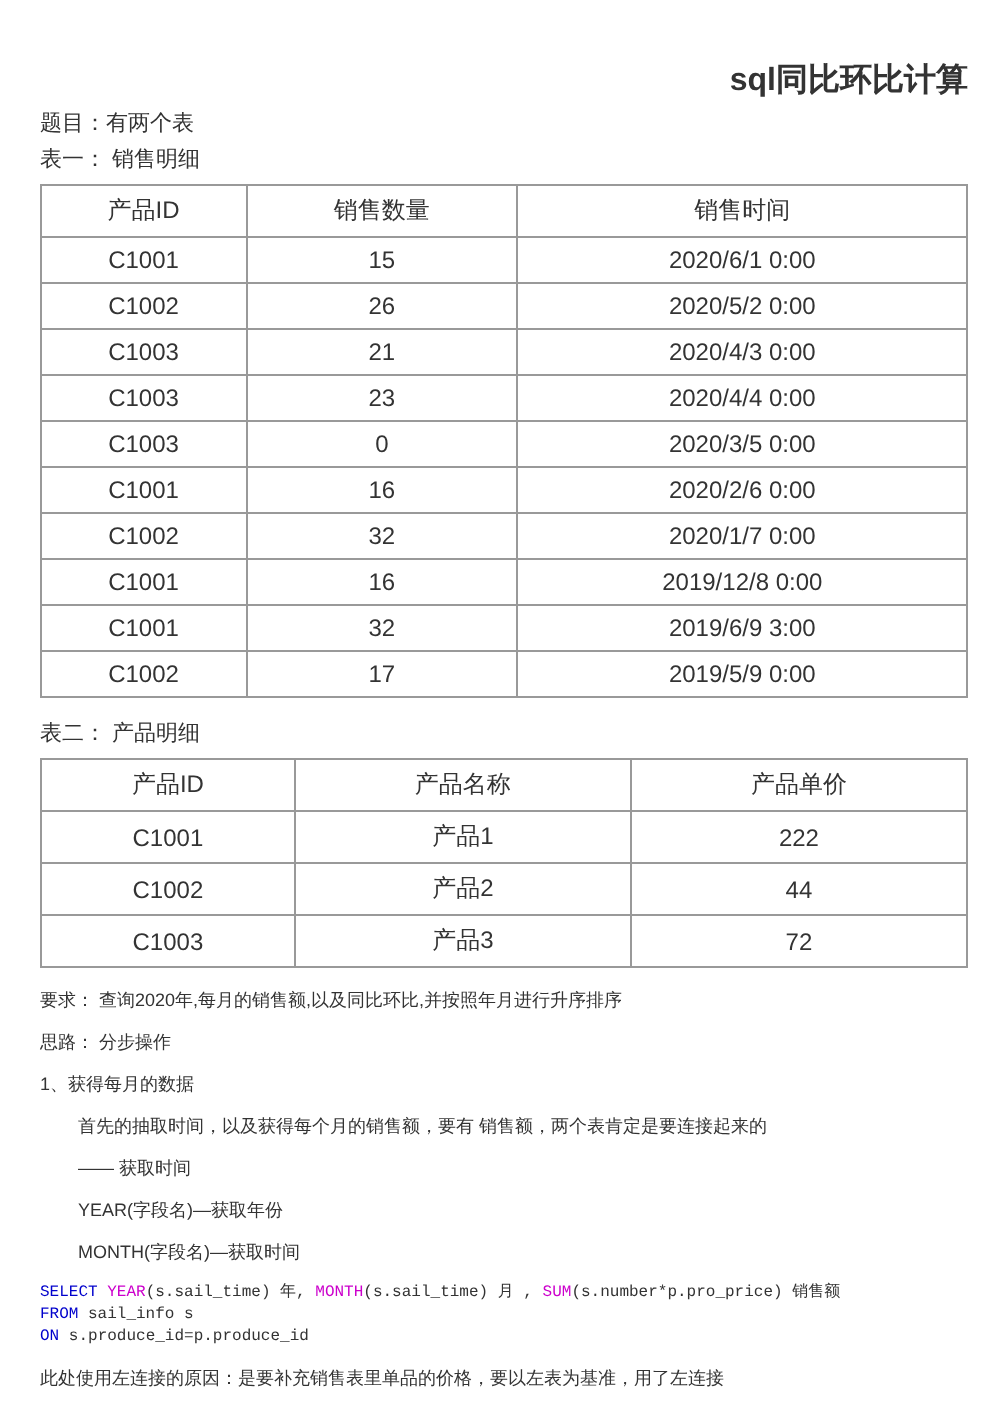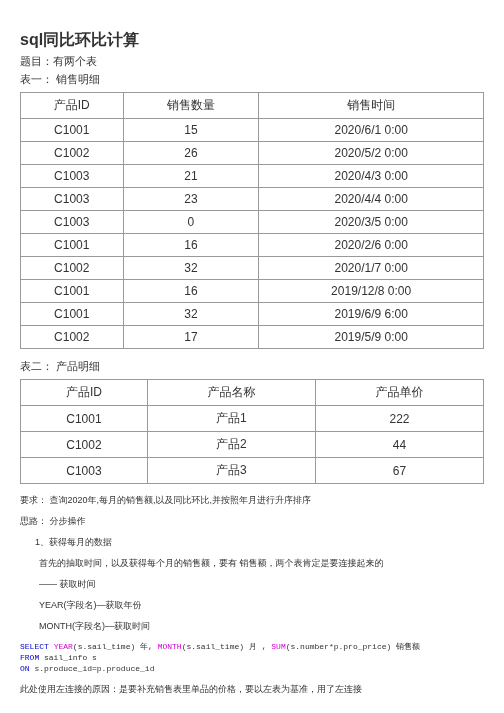--- a/index.html
+++ b/index.html
@@ -1,22 +1,22 @@
 <!DOCTYPE html>
 <html><head>
 <meta charset="utf-8">
 <style>
 body{margin:0;padding:20px;font-family:Arial,"Microsoft YaHei",sans-serif;background:#fff;font-size:10px;color:#333;width:504px;box-sizing:border-box}
-h1{text-align:left;font-size:16px;font-weight:bold;margin:10px 0 1px}
+h1{text-align:right;font-size:16px;font-weight:bold;margin:10px 0 1px}
 .label{font-size:11px;color:#333;margin:3px 0}
 table.data{border-collapse:collapse;width:100%;margin:5px 0 10px}
 table.data th,table.data td{border:1px solid #999;padding:4px 0;text-align:center;font-size:12px}
 table.data th{font-weight:normal}
 .sect{font-size:9px;margin:8px 0}
-.indent1{margin-left:15px}
+.indent1{}
 .indent2{margin-left:19px}
 .code{font-size:8px;font-family:Liberation Mono, monospace;margin:4px 0;line-height:1.4}
 .kw{color:#0000cc}
 .fn{color:#cc00cc}
 </style>
 </head>
 <body>
 
 <h1>sql同比环比计算</h1>
 
@@ -68,21 +68,21 @@
         <td>2020/1/7 0:00</td>
       </tr>
       <tr>
         <td>C1001</td>
         <td>16</td>
         <td>2019/12/8 0:00</td>
       </tr>
       <tr>
         <td>C1001</td>
         <td>32</td>
-        <td>2019/6/9 6:00</td>
+        <td>2019/6/9 3:00</td>
       </tr>
       <tr>
         <td>C1002</td>
         <td>17</td>
         <td>2019/5/9 0:00</td>
       </tr>
     </tbody>
 </table>
 
 <div class="label">表二：  产品明细</div>
@@ -102,21 +102,21 @@
         <td>222</td>
       </tr>
       <tr>
         <td>C1002</td>
         <td>产品2</td>
         <td>44</td>
       </tr>
       <tr>
         <td>C1003</td>
         <td>产品3</td>
-        <td>67</td>
+        <td>72</td>
       </tr>
     </tbody>
 </table>
 
 <div class="sect">要求：  查询2020年,每月的销售额,以及同比环比,并按照年月进行升序排序</div>
 <div class="sect">思路：  分步操作</div>
 
 <div class="sect indent1">1、获得每月的数据</div>
 <div class="sect indent2">首先的抽取时间，以及获得每个月的销售额，要有 销售额，两个表肯定是要连接起来的</div>
 <div class="sect indent2">—— 获取时间</div>

